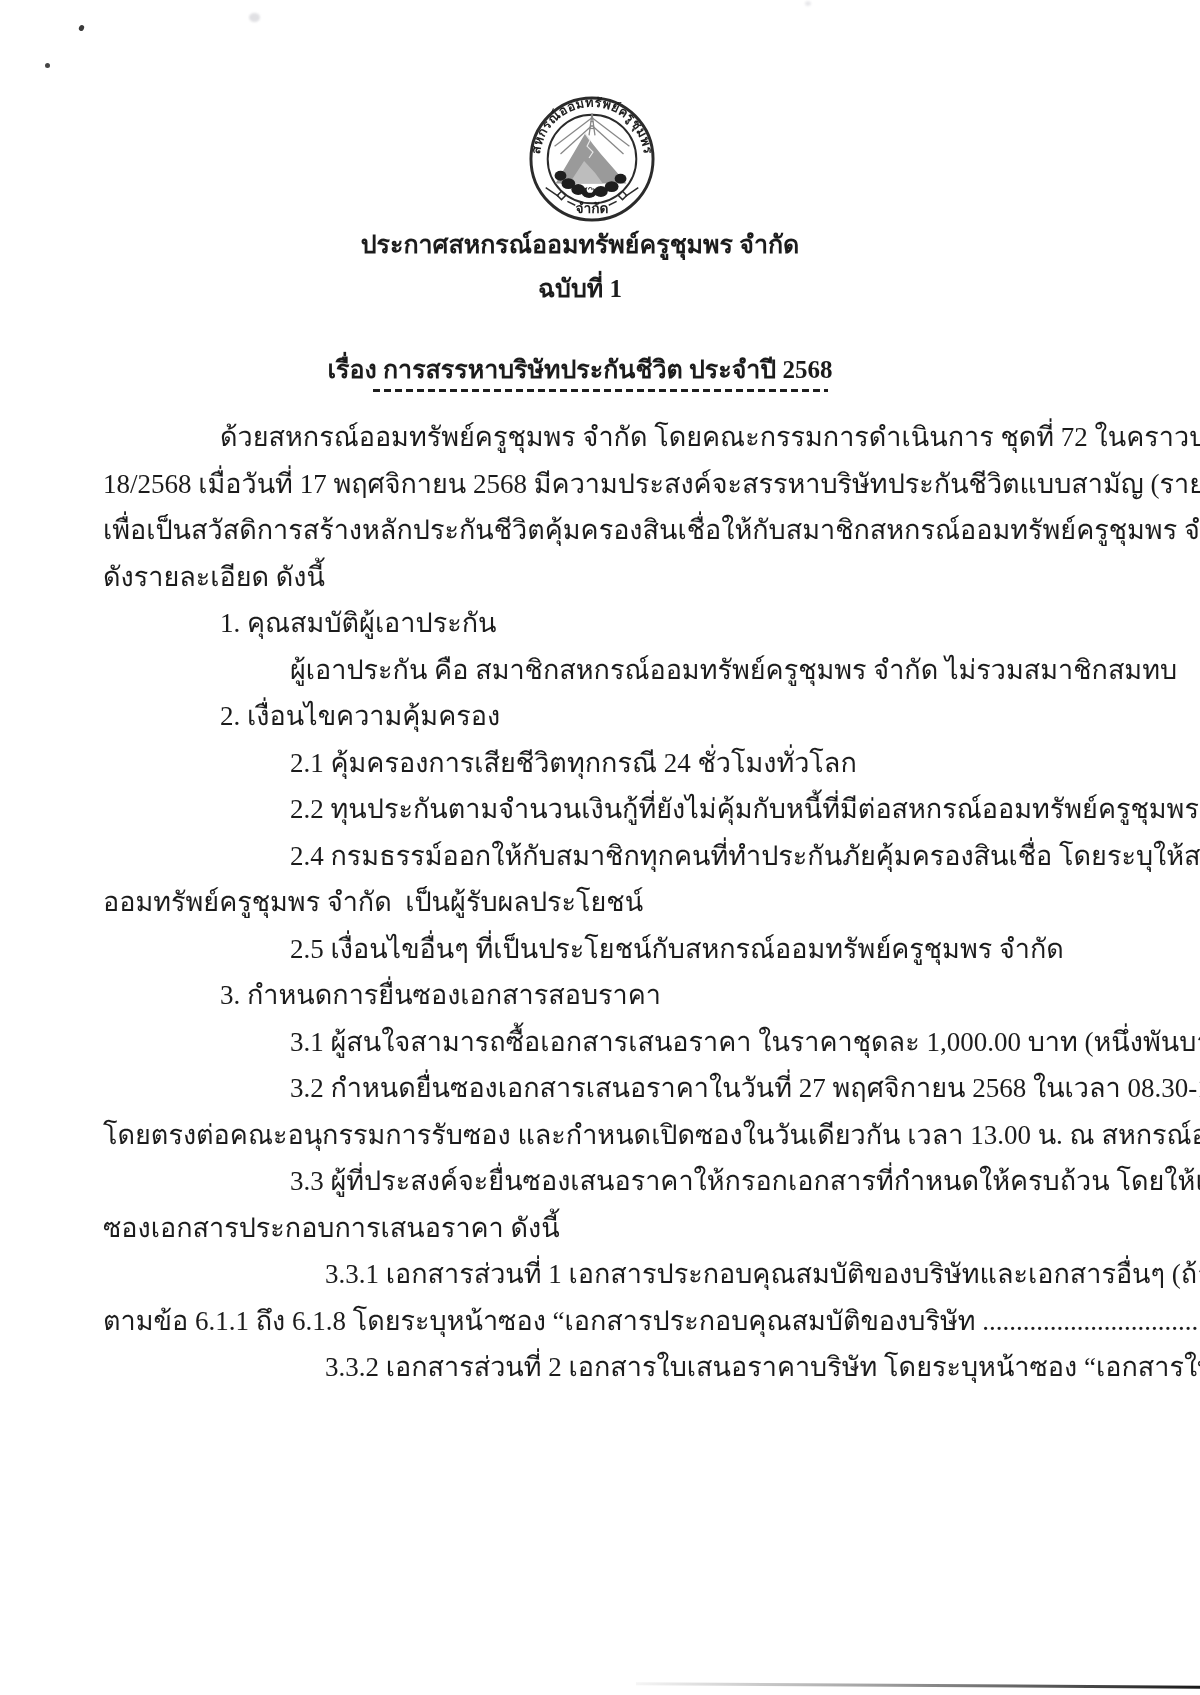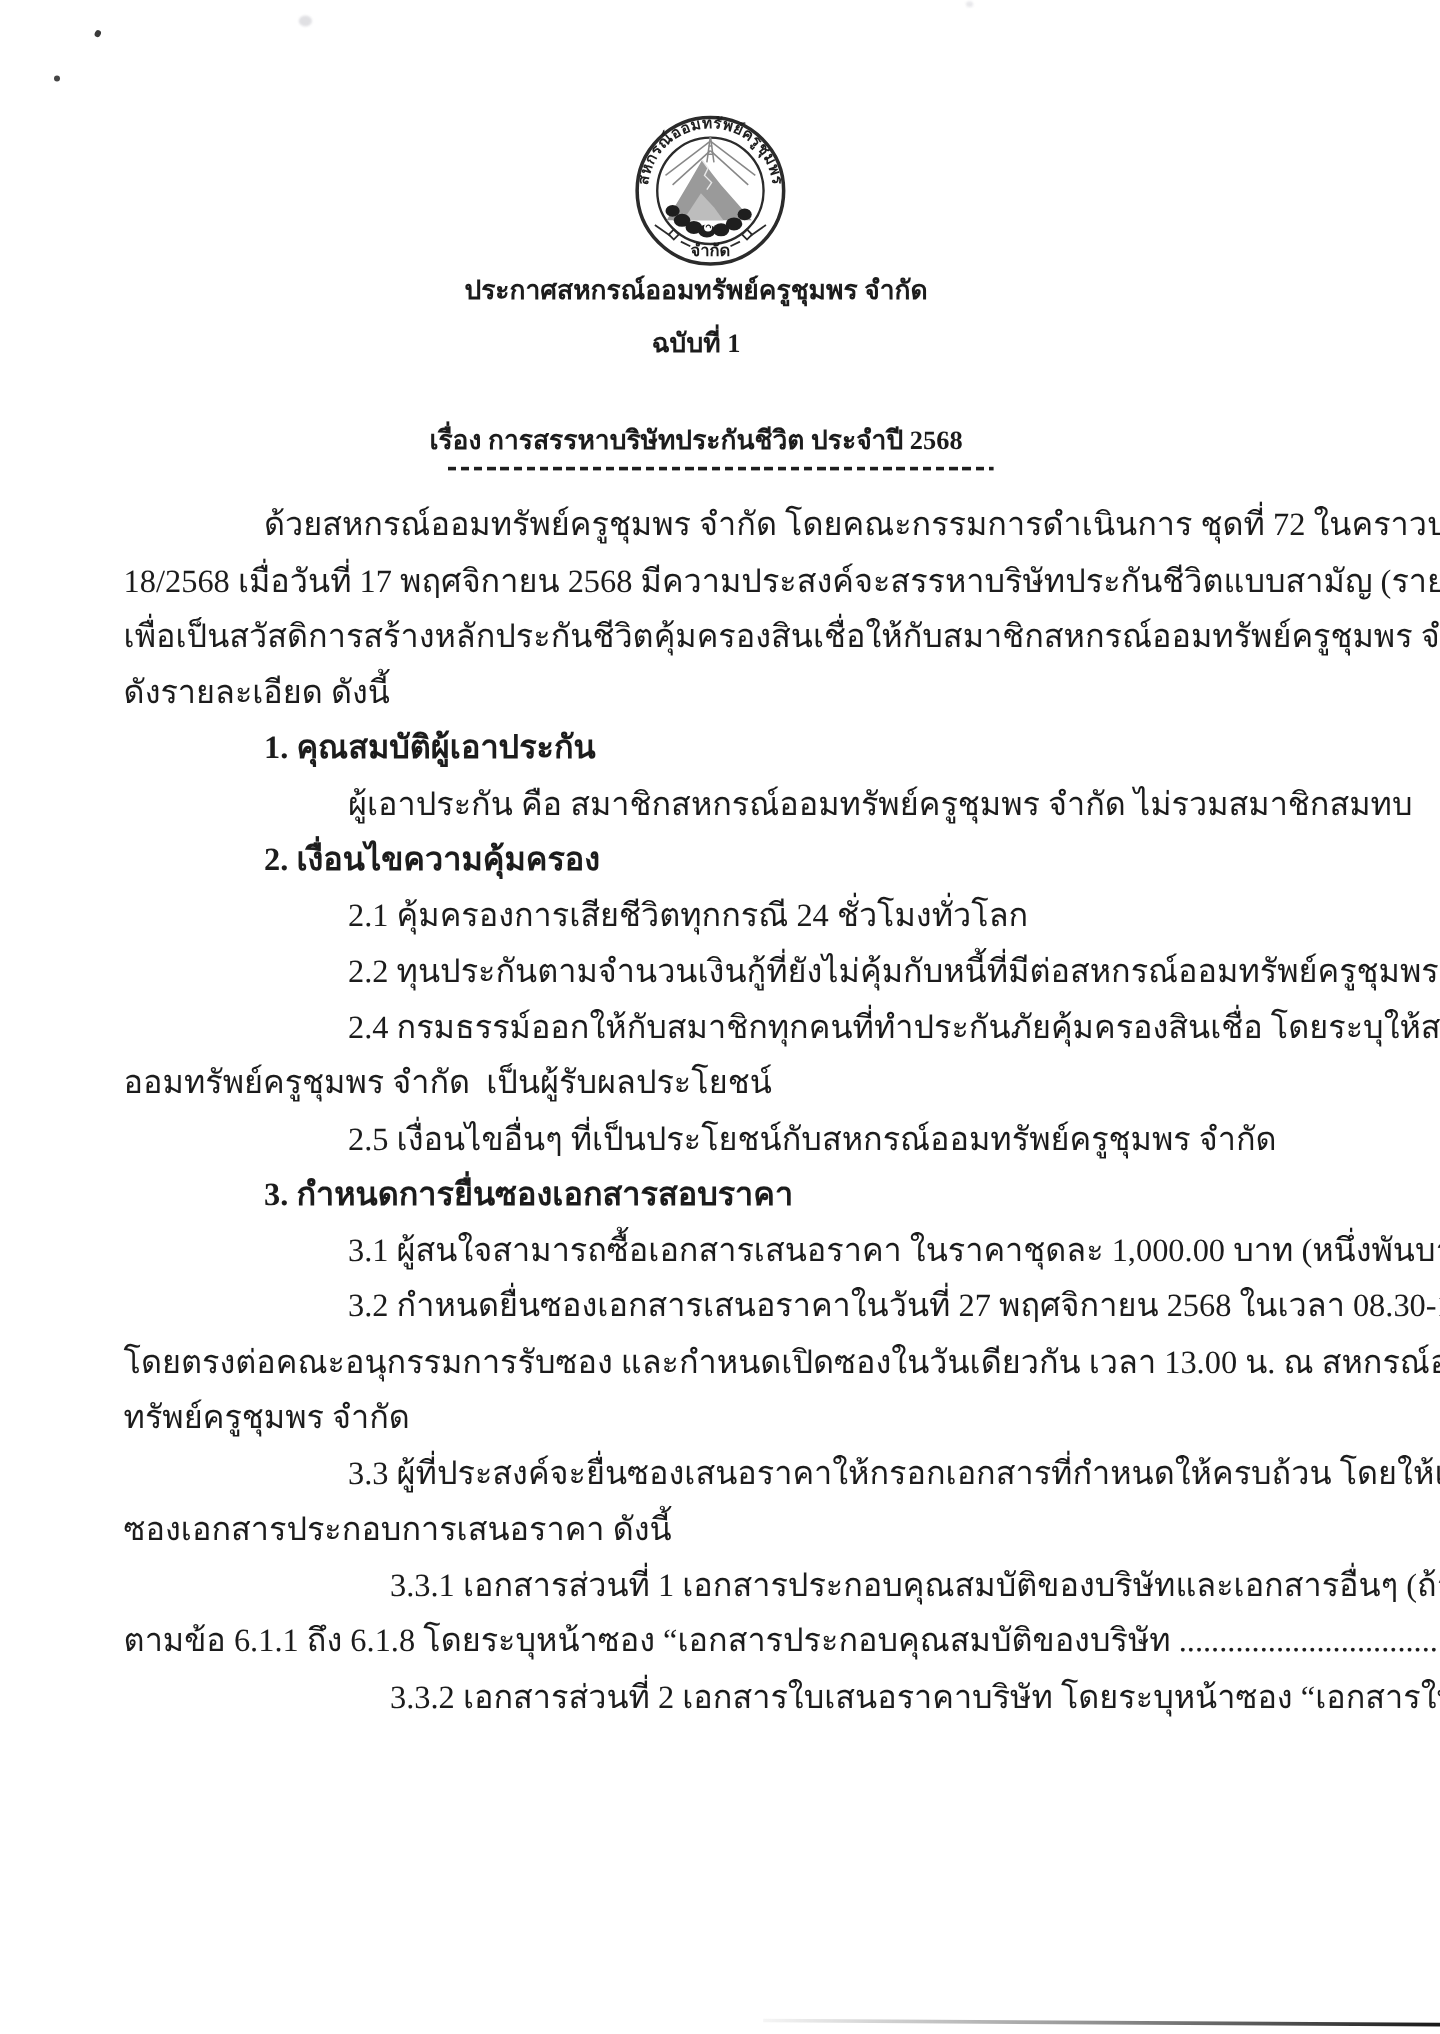--- a/index.html
+++ b/index.html
@@ -9,33 +9,33 @@
     margin:0 auto;
     background:#ffffff;
     overflow:hidden;
     font-family:"Liberation Serif","DejaVu Serif",serif;
     color:#1c1c1c;
   }
   
   .seal{position:absolute;left:528px;top:93px;width:128px;height:132px;}
   
   .titles{position:absolute;left:0;top:0;width:1160px;text-align:center;}
-  .title-line{position:absolute;left:0;width:100%;font-weight:700;font-size:22px;white-space:pre;}
+  .title-line{position:absolute;left:0;width:100%;font-weight:700;font-size:25px;white-space:pre;}
   .t1{top:224px;}
   .t2{top:268px;}
   .t3{top:316px;margin-top:33px;}
   
   .divider{
     position:absolute;left:373px;top:389px;width:455px;height:3px;
     background:repeating-linear-gradient(90deg,#1e1e1e 0 7px,transparent 7px 11px);
   }
   
   .doc-body{position:absolute;left:103px;top:414px;width:1010px;font-size:27px;}
   .line{height:46.5px;line-height:46.5px;white-space:pre;overflow:visible;}
-  .line.bold{font-weight:700;}
+  .line.bold{font-weight:400;}
   .ind-none{padding-left:0;}
   .ind-first{padding-left:117px;}
   .ind-sub{padding-left:187px;}
   .ind-subsub{padding-left:222px;}
   
   .speck{position:absolute;border-radius:50%;}
   .speck-a{left:79px;top:25px;width:5px;height:6px;background:#3a3a3a;transform:rotate(28deg);}
   .speck-b{left:45px;top:63px;width:5px;height:5px;background:#454545;}
   .speck-c{left:249px;top:13px;width:11px;height:9px;background:#c7c7cd;opacity:.55;filter:blur(1px);}
   .speck-d{left:805px;top:1px;width:6px;height:5px;background:#d9d9de;opacity:.6;filter:blur(1px);}
@@ -121,21 +121,20 @@
       <div class="line ind-first bold">2. เงื่อนไขความคุ้มครอง</div>
       <div class="line ind-sub">2.1 คุ้มครองการเสียชีวิตทุกกรณี 24 ชั่วโมงทั่วโลก</div>
       <div class="line ind-sub">2.2 ทุนประกันตามจำนวนเงินกู้ที่ยังไม่คุ้มกับหนี้ที่มีต่อสหกรณ์ออมทรัพย์ครูชุมพร จำกัด</div>
       <div class="line ind-sub">2.4 กรมธรรม์ออกให้กับสมาชิกทุกคนที่ทำประกันภัยคุ้มครองสินเชื่อ โดยระบุให้สหกรณ์</div>
       <div class="line ind-none">ออมทรัพย์ครูชุมพร จำกัด  เป็นผู้รับผลประโยชน์</div>
       <div class="line ind-sub">2.5 เงื่อนไขอื่นๆ ที่เป็นประโยชน์กับสหกรณ์ออมทรัพย์ครูชุมพร จำกัด</div>
       <div class="line ind-first bold">3. กำหนดการยื่นซองเอกสารสอบราคา</div>
       <div class="line ind-sub">3.1 ผู้สนใจสามารถซื้อเอกสารเสนอราคา ในราคาชุดละ 1,000.00 บาท (หนึ่งพันบาทถ้วน)</div>
       <div class="line ind-sub">3.2 กำหนดยื่นซองเอกสารเสนอราคาในวันที่ 27 พฤศจิกายน 2568 ในเวลา 08.30-12.00 น.</div>
       <div class="line ind-none">โดยตรงต่อคณะอนุกรรมการรับซอง และกำหนดเปิดซองในวันเดียวกัน เวลา 13.00 น. ณ สหกรณ์ออม</div>
-      <div class="line ind-none">ทรัพย์ครูชุมพร จำกัด</div>
       <div class="line ind-sub">3.3 ผู้ที่ประสงค์จะยื่นซองเสนอราคาให้กรอกเอกสารที่กำหนดให้ครบถ้วน โดยให้แยก</div>
       <div class="line ind-none">ซองเอกสารประกอบการเสนอราคา ดังนี้</div>
       <div class="line ind-subsub">3.3.1 เอกสารส่วนที่ 1 เอกสารประกอบคุณสมบัติของบริษัทและเอกสารอื่นๆ (ถ้ามี)</div>
       <div class="line ind-none">ตามข้อ 6.1.1 ถึง 6.1.8 โดยระบุหน้าซอง “เอกสารประกอบคุณสมบัติของบริษัท ...........................................”</div>
       <div class="line ind-subsub">3.3.2 เอกสารส่วนที่ 2 เอกสารใบเสนอราคาบริษัท โดยระบุหน้าซอง “เอกสารใบเสนอ</div>
     </div>
 
   <div class="speck speck-a"></div>
   <div class="speck speck-b"></div>
   <div class="speck speck-c"></div>

